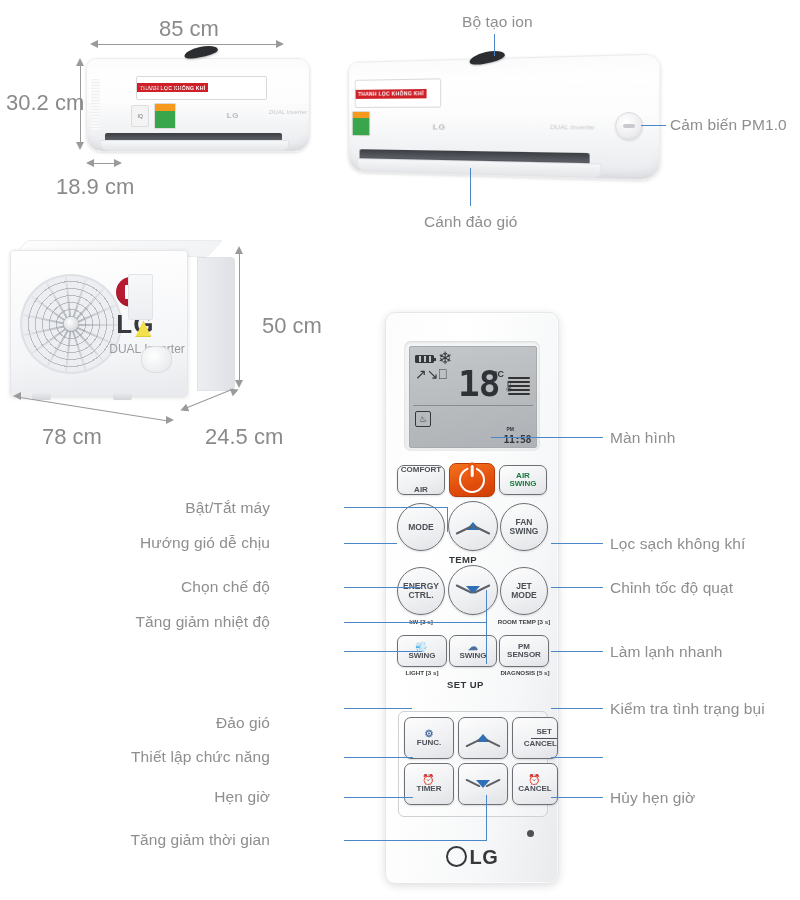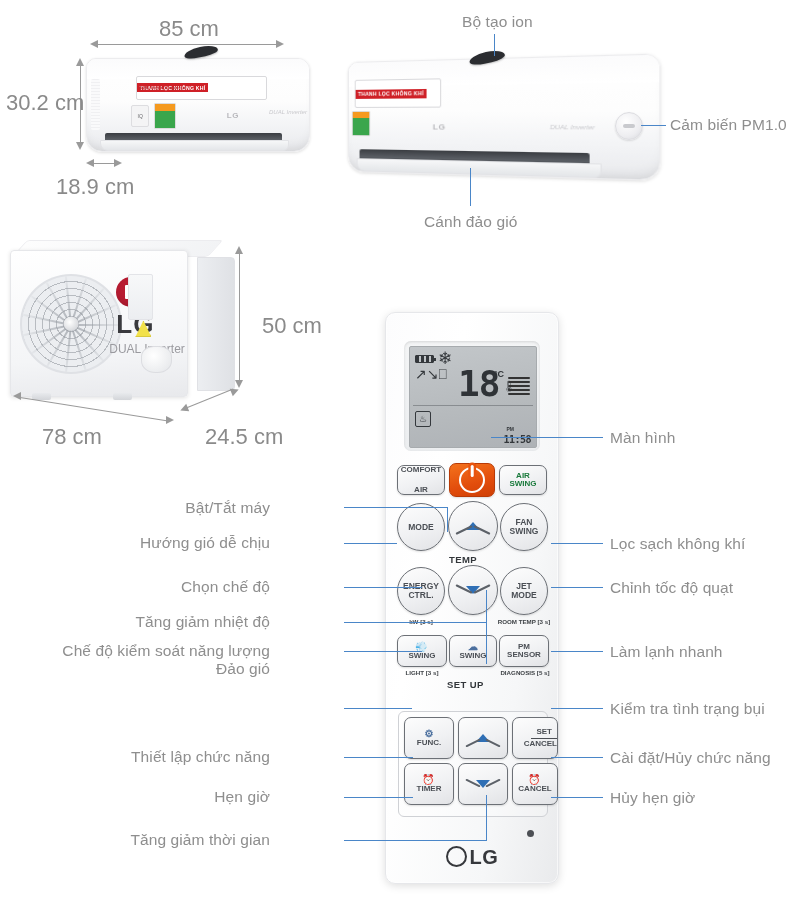--- a/index.html
+++ b/index.html
@@ -525,24 +525,23 @@
   <div class="lbl l" style="right:530px;top:534px;">Hướng gió dễ chịu</div>
   <div class="line h" style="left:344px;top:543px;width:53px;"></div>
 
   <div class="lbl l" style="right:530px;top:578px;">Chọn chế độ</div>
   <div class="line h" style="left:344px;top:587px;width:78px;"></div>
 
   <div class="lbl l" style="right:530px;top:613px;">Tăng giảm nhiệt độ</div>
   <div class="line h" style="left:344px;top:622px;width:143px;"></div>
   <div class="line v" style="left:486px;top:590px;height:74px;"></div>
 
-  <div class="lbl l" style="right:530px;top:642px;">Chế độ kiểm soát năng lượng</div>
   <div class="line h" style="left:344px;top:651px;width:78px;"></div>
 
-  <div class="lbl l" style="right:530px;top:660px;">Đảo gió</div>
+  <div class="lbl l" style="right:530px;top:714px;">Đảo gió</div>
   <div class="line h" style="left:344px;top:708px;width:68px;"></div>
 
   <div class="lbl l" style="right:530px;top:748px;">Thiết lập chức năng</div>
   <div class="line h" style="left:344px;top:757px;width:69px;"></div>
 
   <div class="lbl l" style="right:530px;top:788px;">Hẹn giờ</div>
   <div class="line h" style="left:344px;top:797px;width:69px;"></div>
 
   <div class="lbl l" style="right:530px;top:831px;">Tăng giảm thời gian</div>
   <div class="line h" style="left:344px;top:840px;width:143px;"></div>
@@ -557,18 +556,17 @@
   <div class="line h" style="left:551px;top:587px;width:52px;"></div>
   <div class="lbl r" style="left:610px;top:579px;text-align:center;">Chỉnh tốc độ quạt</div>
 
   <div class="line h" style="left:551px;top:651px;width:52px;"></div>
   <div class="lbl r" style="left:610px;top:643px;">Làm lạnh nhanh</div>
 
   <div class="line h" style="left:551px;top:708px;width:52px;"></div>
   <div class="lbl r" style="left:610px;top:700px;">Kiểm tra tình trạng bụi</div>
 
   <div class="line h" style="left:551px;top:757px;width:52px;"></div>
-  <div class="lbl r" style="left:610px;top:749px;">Cài đặt/Hủy chức năng</div>
 
   <div class="line h" style="left:551px;top:797px;width:52px;"></div>
   <div class="lbl r" style="left:610px;top:789px;">Hủy hẹn giờ</div>
 
 </div>
 
 </body></html>

